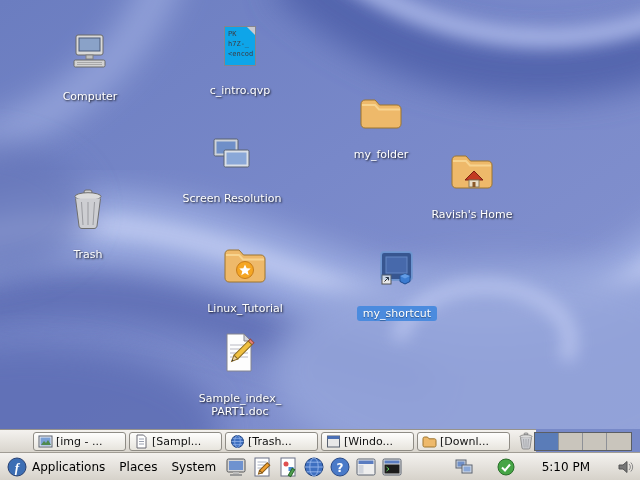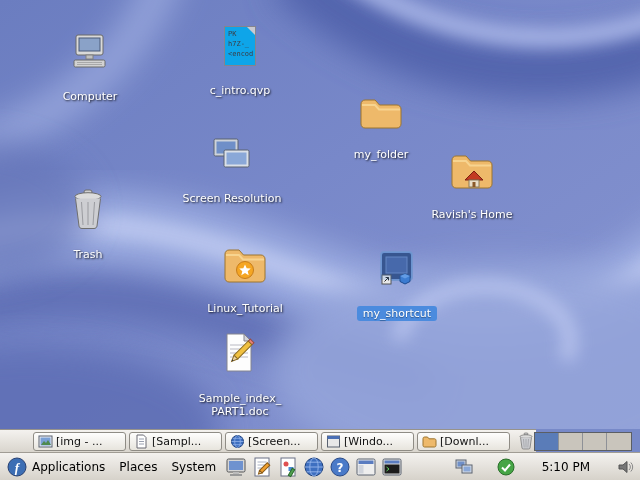--- a/index.html
+++ b/index.html
@@ -221,21 +221,21 @@
     </svg>
     <span>[Sampl...</span>
   </div>
 
   <div class="task-btn">
     <svg width="15" height="15" viewBox="0 0 15 15">
       <circle cx="7.5" cy="7.5" r="6" fill="#3e6fc0" stroke="#1d3f7a"></circle>
       <ellipse cx="7.5" cy="7.5" rx="2.8" ry="6" fill="none" stroke="#8fb0e8" stroke-width="0.8"></ellipse>
       <path d="M1.5 7.5 h12 M2.6 4.3 h9.8 M2.6 10.7 h9.8" stroke="#8fb0e8" stroke-width="0.8" fill="none"></path>
     </svg>
-    <span>[Screen...</span>
+    <span>[Trash...</span>
   </div>
 
   <div class="task-btn">
     <svg width="15" height="15" viewBox="0 0 15 15">
       <rect x="1.5" y="2" width="12" height="11" fill="#e8e8e8" stroke="#5a6270"></rect>
       <rect x="1.5" y="2" width="12" height="3" fill="#4a6fb5"></rect>
     </svg>
     <span>[Windo...</span>
   </div>
 

